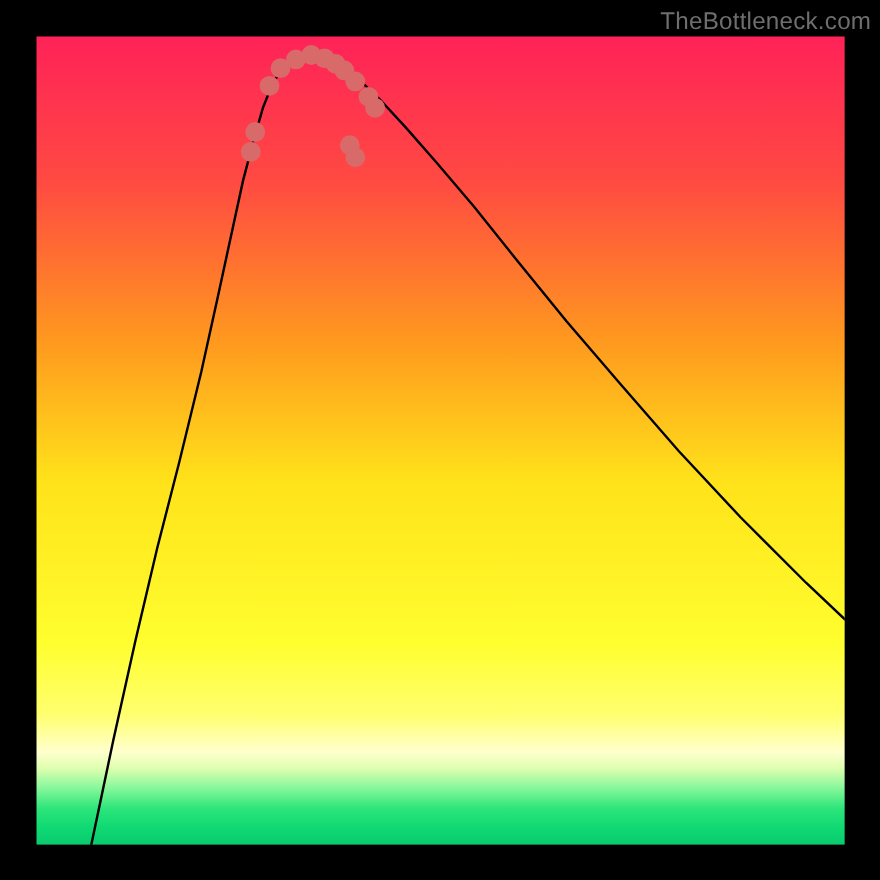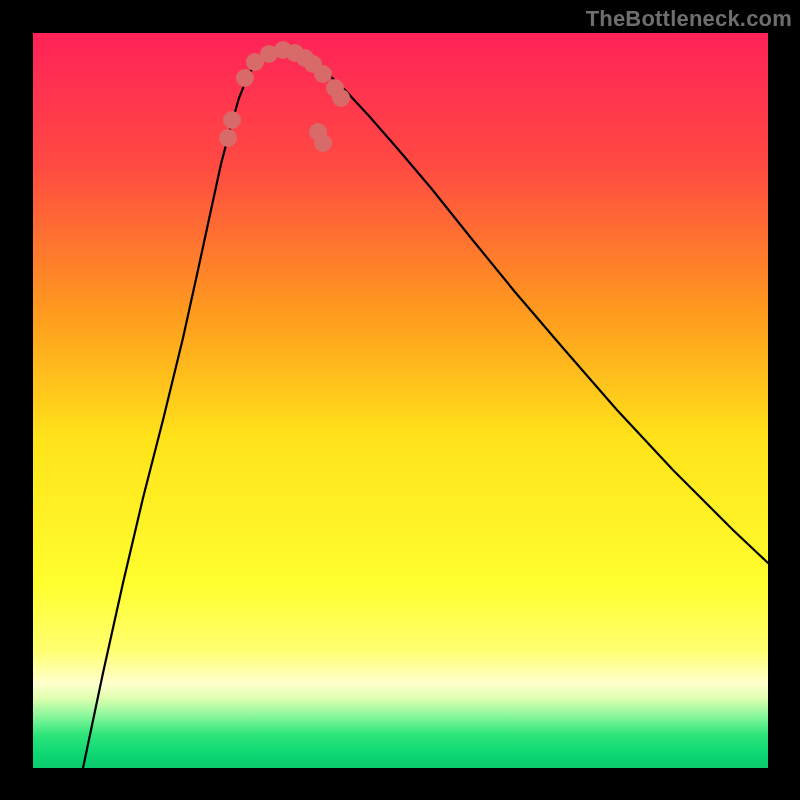--- a/index.html
+++ b/index.html
@@ -28,21 +28,21 @@
   .gradient {
     position: absolute;
     left: 0; top: 0; right: 0; bottom: 0;
   }
   .watermark {
     position: absolute;
     top: 6px;
     right: 8px;
     color: #6e6e6e;
     font-size: 22px;
-    font-weight: 700;
+    font-weight: 400;
     letter-spacing: 0.2px;
   }
   svg {
     position: absolute;
     left: 0; top: 0;
     width: 735px;
     height: 735px;
     overflow: visible;
   }
   .curve-path {

